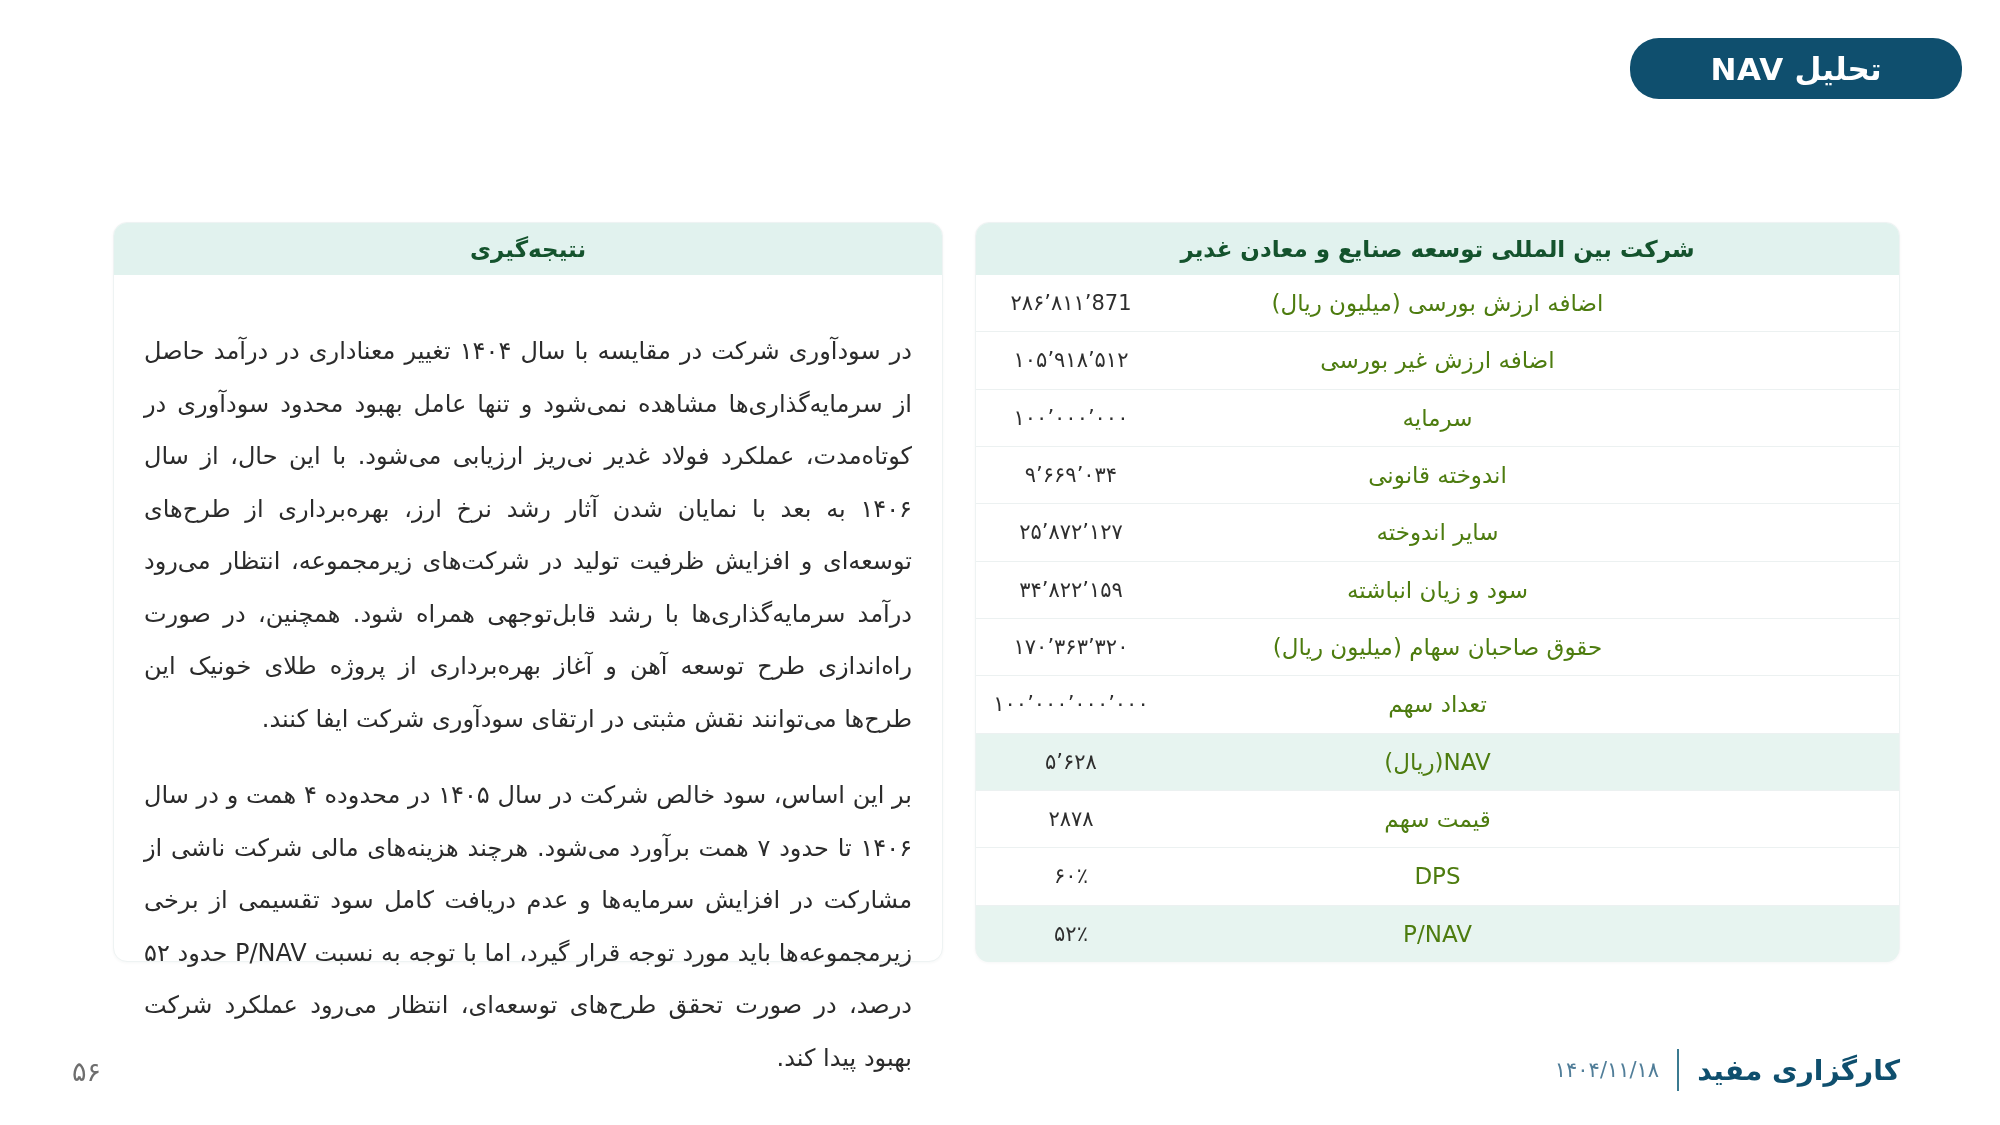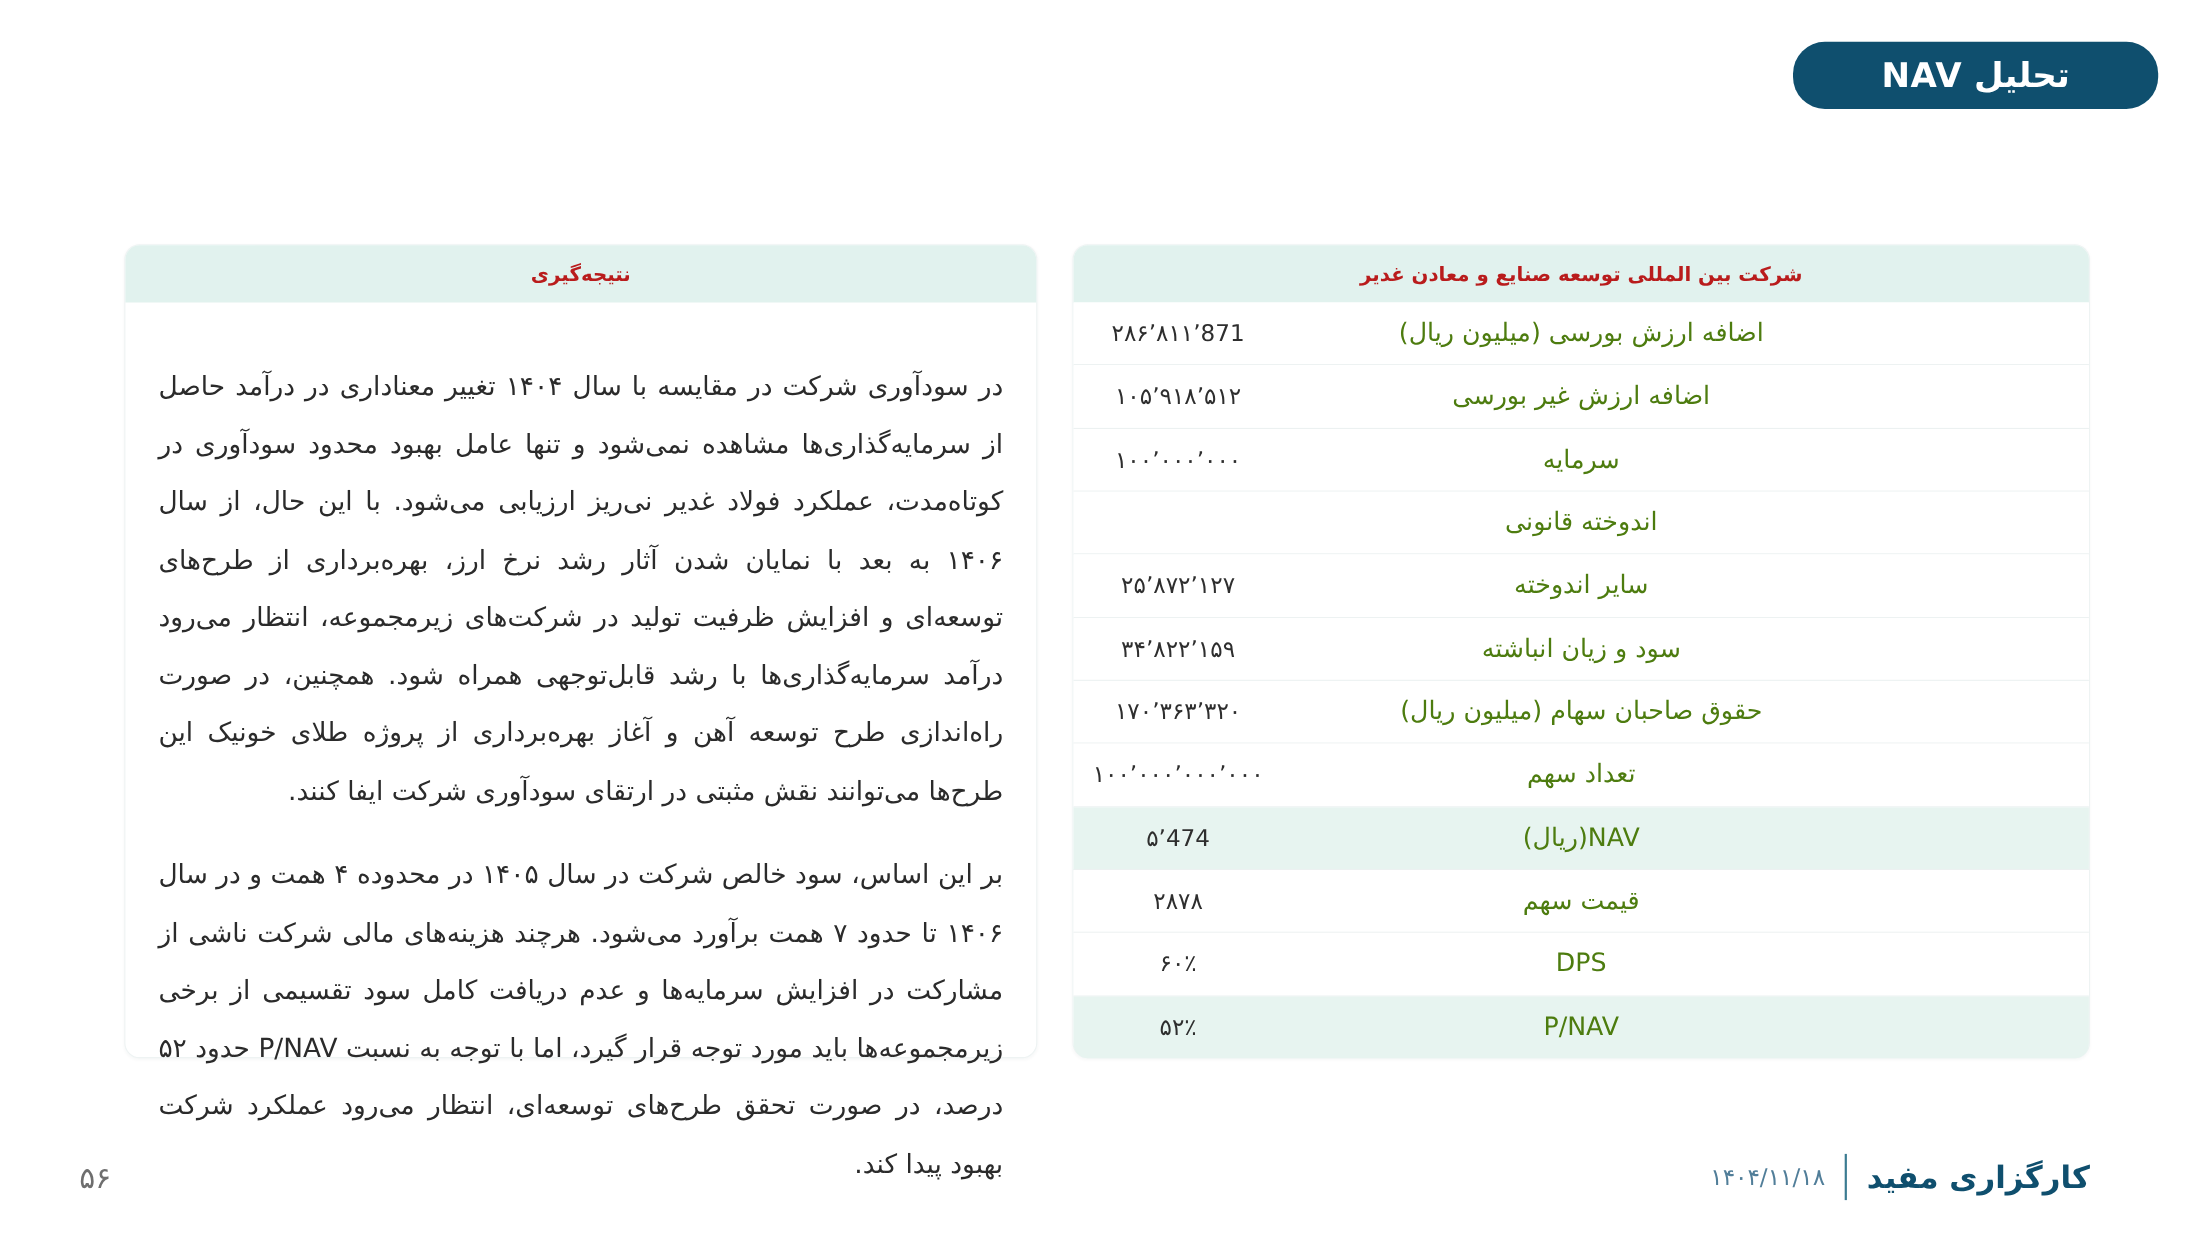--- a/index.html
+++ b/index.html
@@ -39,22 +39,22 @@
     box-shadow: 0 1px 3px rgba(20,60,60,0.04);
     direction: rtl;
   }
   .card-header {
     height: 52px;
     background: #e1f2ee;
     border-radius: 13px 13px 0 0;
     display: flex; align-items: center; justify-content: center;
   }
   .card-header span {
-    color: #b91c1c;
-    font-size: 18px;
+    color: #14532d;
+    font-size: 23px;
     font-weight: bold;
   }
 
   
   .table-card { left: 975px; width: 925px; }
   .table-body { display: flex; flex-direction: column; height: 687px; }
   .trow {
     flex: 1;
     position: relative;
     border-bottom: 1px solid #ecf1f1;
@@ -142,40 +142,41 @@
       <div class="trow">
         <div class="tlabel">اضافه ارزش غیر بورسی</div>
         <div class="tval">۱۰۵’۹۱۸’۵۱۲</div>
       </div>
       <div class="trow">
         <div class="tlabel">سرمایه</div>
         <div class="tval">۱۰۰’۰۰۰’۰۰۰</div>
       </div>
       <div class="trow">
         <div class="tlabel">اندوخته قانونی</div>
+        <div class="tval">۹’۶۶۹’۰۳۴</div>
       </div>
       <div class="trow">
         <div class="tlabel">سایر اندوخته</div>
         <div class="tval">۲۵’۸۷۲’۱۲۷</div>
       </div>
       <div class="trow">
         <div class="tlabel">سود و زیان انباشته</div>
         <div class="tval">۳۴’۸۲۲’۱۵۹</div>
       </div>
       <div class="trow">
         <div class="tlabel">حقوق صاحبان سهام (میلیون ریال)</div>
         <div class="tval">۱۷۰’۳۶۳’۳۲۰</div>
       </div>
       <div class="trow">
         <div class="tlabel">تعداد سهم</div>
         <div class="tval">۱۰۰’۰۰۰’۰۰۰’۰۰۰</div>
       </div>
       <div class="trow hl">
         <div class="tlabel">NAV(ریال)</div>
-        <div class="tval">۵’474</div>
+        <div class="tval">۵’۶۲۸</div>
       </div>
       <div class="trow">
         <div class="tlabel">قیمت سهم</div>
         <div class="tval">۲۸۷۸</div>
       </div>
       <div class="trow">
         <div class="tlabel">DPS</div>
         <div class="tval">۶۰٪</div>
       </div>
       <div class="trow hl">

